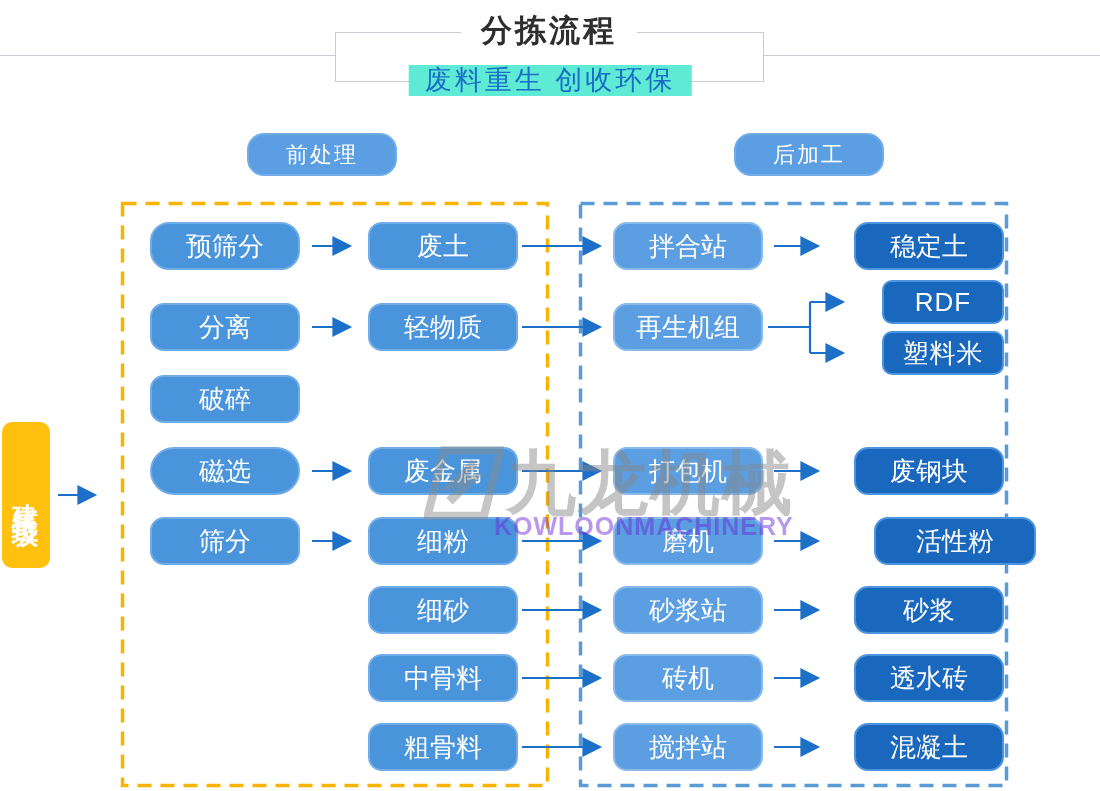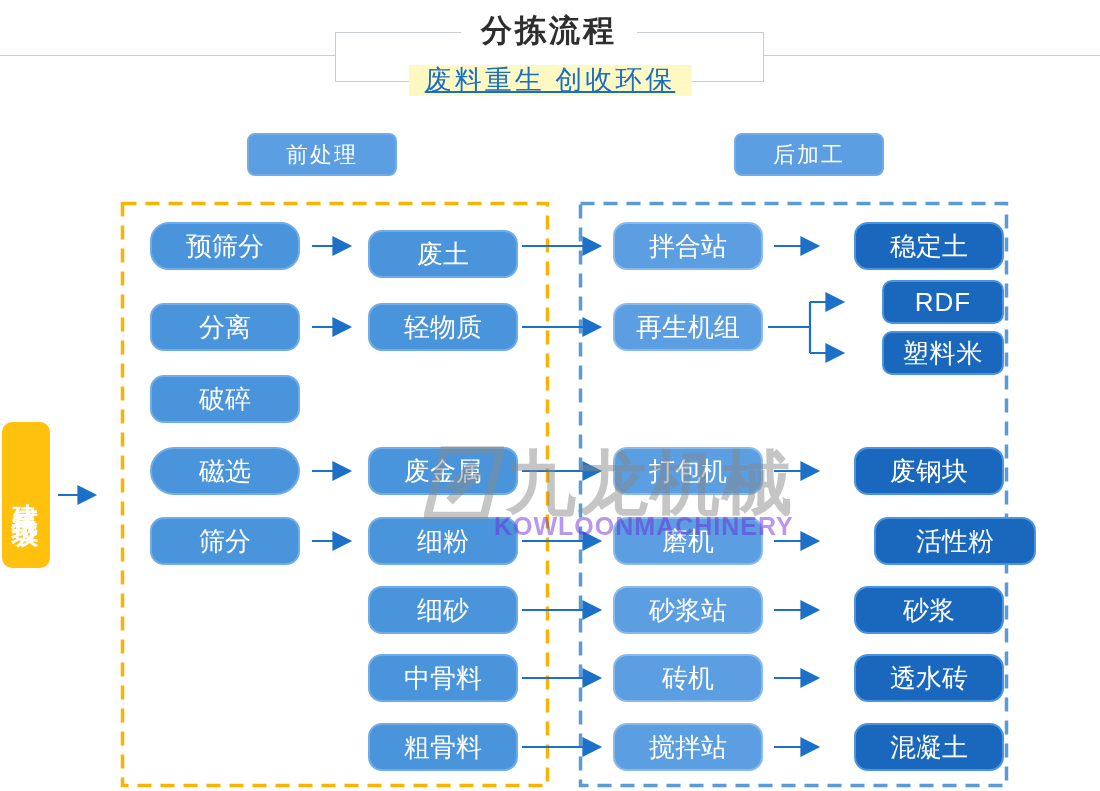--- a/index.html
+++ b/index.html
@@ -8,25 +8,25 @@
 
   
   .hline{position:absolute;top:55px;height:1px;background:#c8ccd6;}
   .hline.left{left:0;width:335px;}
   .hline.right{left:763px;width:337px;}
   .hrect{position:absolute;left:335px;top:32px;width:427px;height:48px;border:1px solid #c8ccd6;}
   .title{position:absolute;left:549px;top:12px;transform:translateX(-50%);
          background:#fff;padding:0 20px;font-size:31px;font-weight:bold;color:#2e2e2e;
          letter-spacing:3px;line-height:38px;white-space:nowrap;z-index:2;}
   .subtitle{position:absolute;left:550px;top:65px;transform:translateX(-50%);
-         background:#fef9c3;padding:0 16px;font-size:27px;color:#1a6ec5;
-         letter-spacing:3px;line-height:31px;white-space:nowrap;z-index:2;text-decoration:underline;}
+         background:#5eead4;padding:0 16px;font-size:27px;color:#1a6ec5;
+         letter-spacing:3px;line-height:31px;white-space:nowrap;z-index:2;}
 
   
-  .pill{position:absolute;width:150px;height:43px;border-radius:8px;
+  .pill{position:absolute;width:150px;height:43px;border-radius:17px;
         background:var(--mid_blue);border:2px solid var(--light_border);box-sizing:border-box;
         color:#fff;font-size:22px;text-align:center;line-height:39px;letter-spacing:2px;z-index:2;}
   .pill.pre{left:247px;top:133px;}
   .pill.post{left:734px;top:133px;}
 
   
   .source{position:absolute;left:2px;top:422px;width:48px;height:146px;border-radius:10px;
           background:var(--yellow);color:#fff;font-size:26px;font-weight:bold;
           writing-mode:vertical-rl;text-orientation:upright;letter-spacing:6px;
           display:flex;align-items:center;justify-content:center;z-index:2;}
@@ -94,21 +94,21 @@
       <line x1="810" y1="353" x2="843" y2="353" stroke="#1D70C8" stroke-width="2.2" marker-end="url(#ah)"></line>
       <line x1="774" y1="471" x2="818" y2="471" stroke="#1D70C8" stroke-width="2.2" marker-end="url(#ah)"></line>
       <line x1="774" y1="541" x2="818" y2="541" stroke="#1D70C8" stroke-width="2.2" marker-end="url(#ah)"></line>
       <line x1="774" y1="610" x2="818" y2="610" stroke="#1D70C8" stroke-width="2.2" marker-end="url(#ah)"></line>
       <line x1="774" y1="678" x2="818" y2="678" stroke="#1D70C8" stroke-width="2.2" marker-end="url(#ah)"></line>
       <line x1="774" y1="747" x2="818" y2="747" stroke="#1D70C8" stroke-width="2.2" marker-end="url(#ah)"></line>
     </svg>
 
   <div id="nodes">
       <div class="node light" style="left: 150px; top: 222px; width: 150px; height: 48px; line-height: 44px; border-radius: 19px;">预筛分</div>
-      <div class="node light" style="left: 368px; top: 230px; width: 150px; height: 48px; line-height: 44px;">废土</div>
+      <div class="node light" style="left: 368px; top: 222px; width: 150px; height: 48px; line-height: 44px;">废土</div>
       <div class="node light" style="left: 150px; top: 303px; width: 150px; height: 48px; line-height: 44px;">分离</div>
       <div class="node light" style="left: 368px; top: 303px; width: 150px; height: 48px; line-height: 44px;">轻物质</div>
       <div class="node light" style="left: 150px; top: 375px; width: 150px; height: 48px; line-height: 44px;">破碎</div>
       <div class="node light" style="left: 150px; top: 447px; width: 150px; height: 48px; line-height: 44px; border-radius: 24px;">磁选</div>
       <div class="node light" style="left: 368px; top: 447px; width: 150px; height: 48px; line-height: 44px;">废金属</div>
       <div class="node light" style="left: 150px; top: 517px; width: 150px; height: 48px; line-height: 44px;">筛分</div>
       <div class="node light" style="left: 368px; top: 517px; width: 150px; height: 48px; line-height: 44px;">细粉</div>
       <div class="node light" style="left: 368px; top: 586px; width: 150px; height: 48px; line-height: 44px;">细砂</div>
       <div class="node light" style="left: 368px; top: 654px; width: 150px; height: 48px; line-height: 44px;">中骨料</div>
       <div class="node light" style="left: 368px; top: 723px; width: 150px; height: 48px; line-height: 44px;">粗骨料</div>

